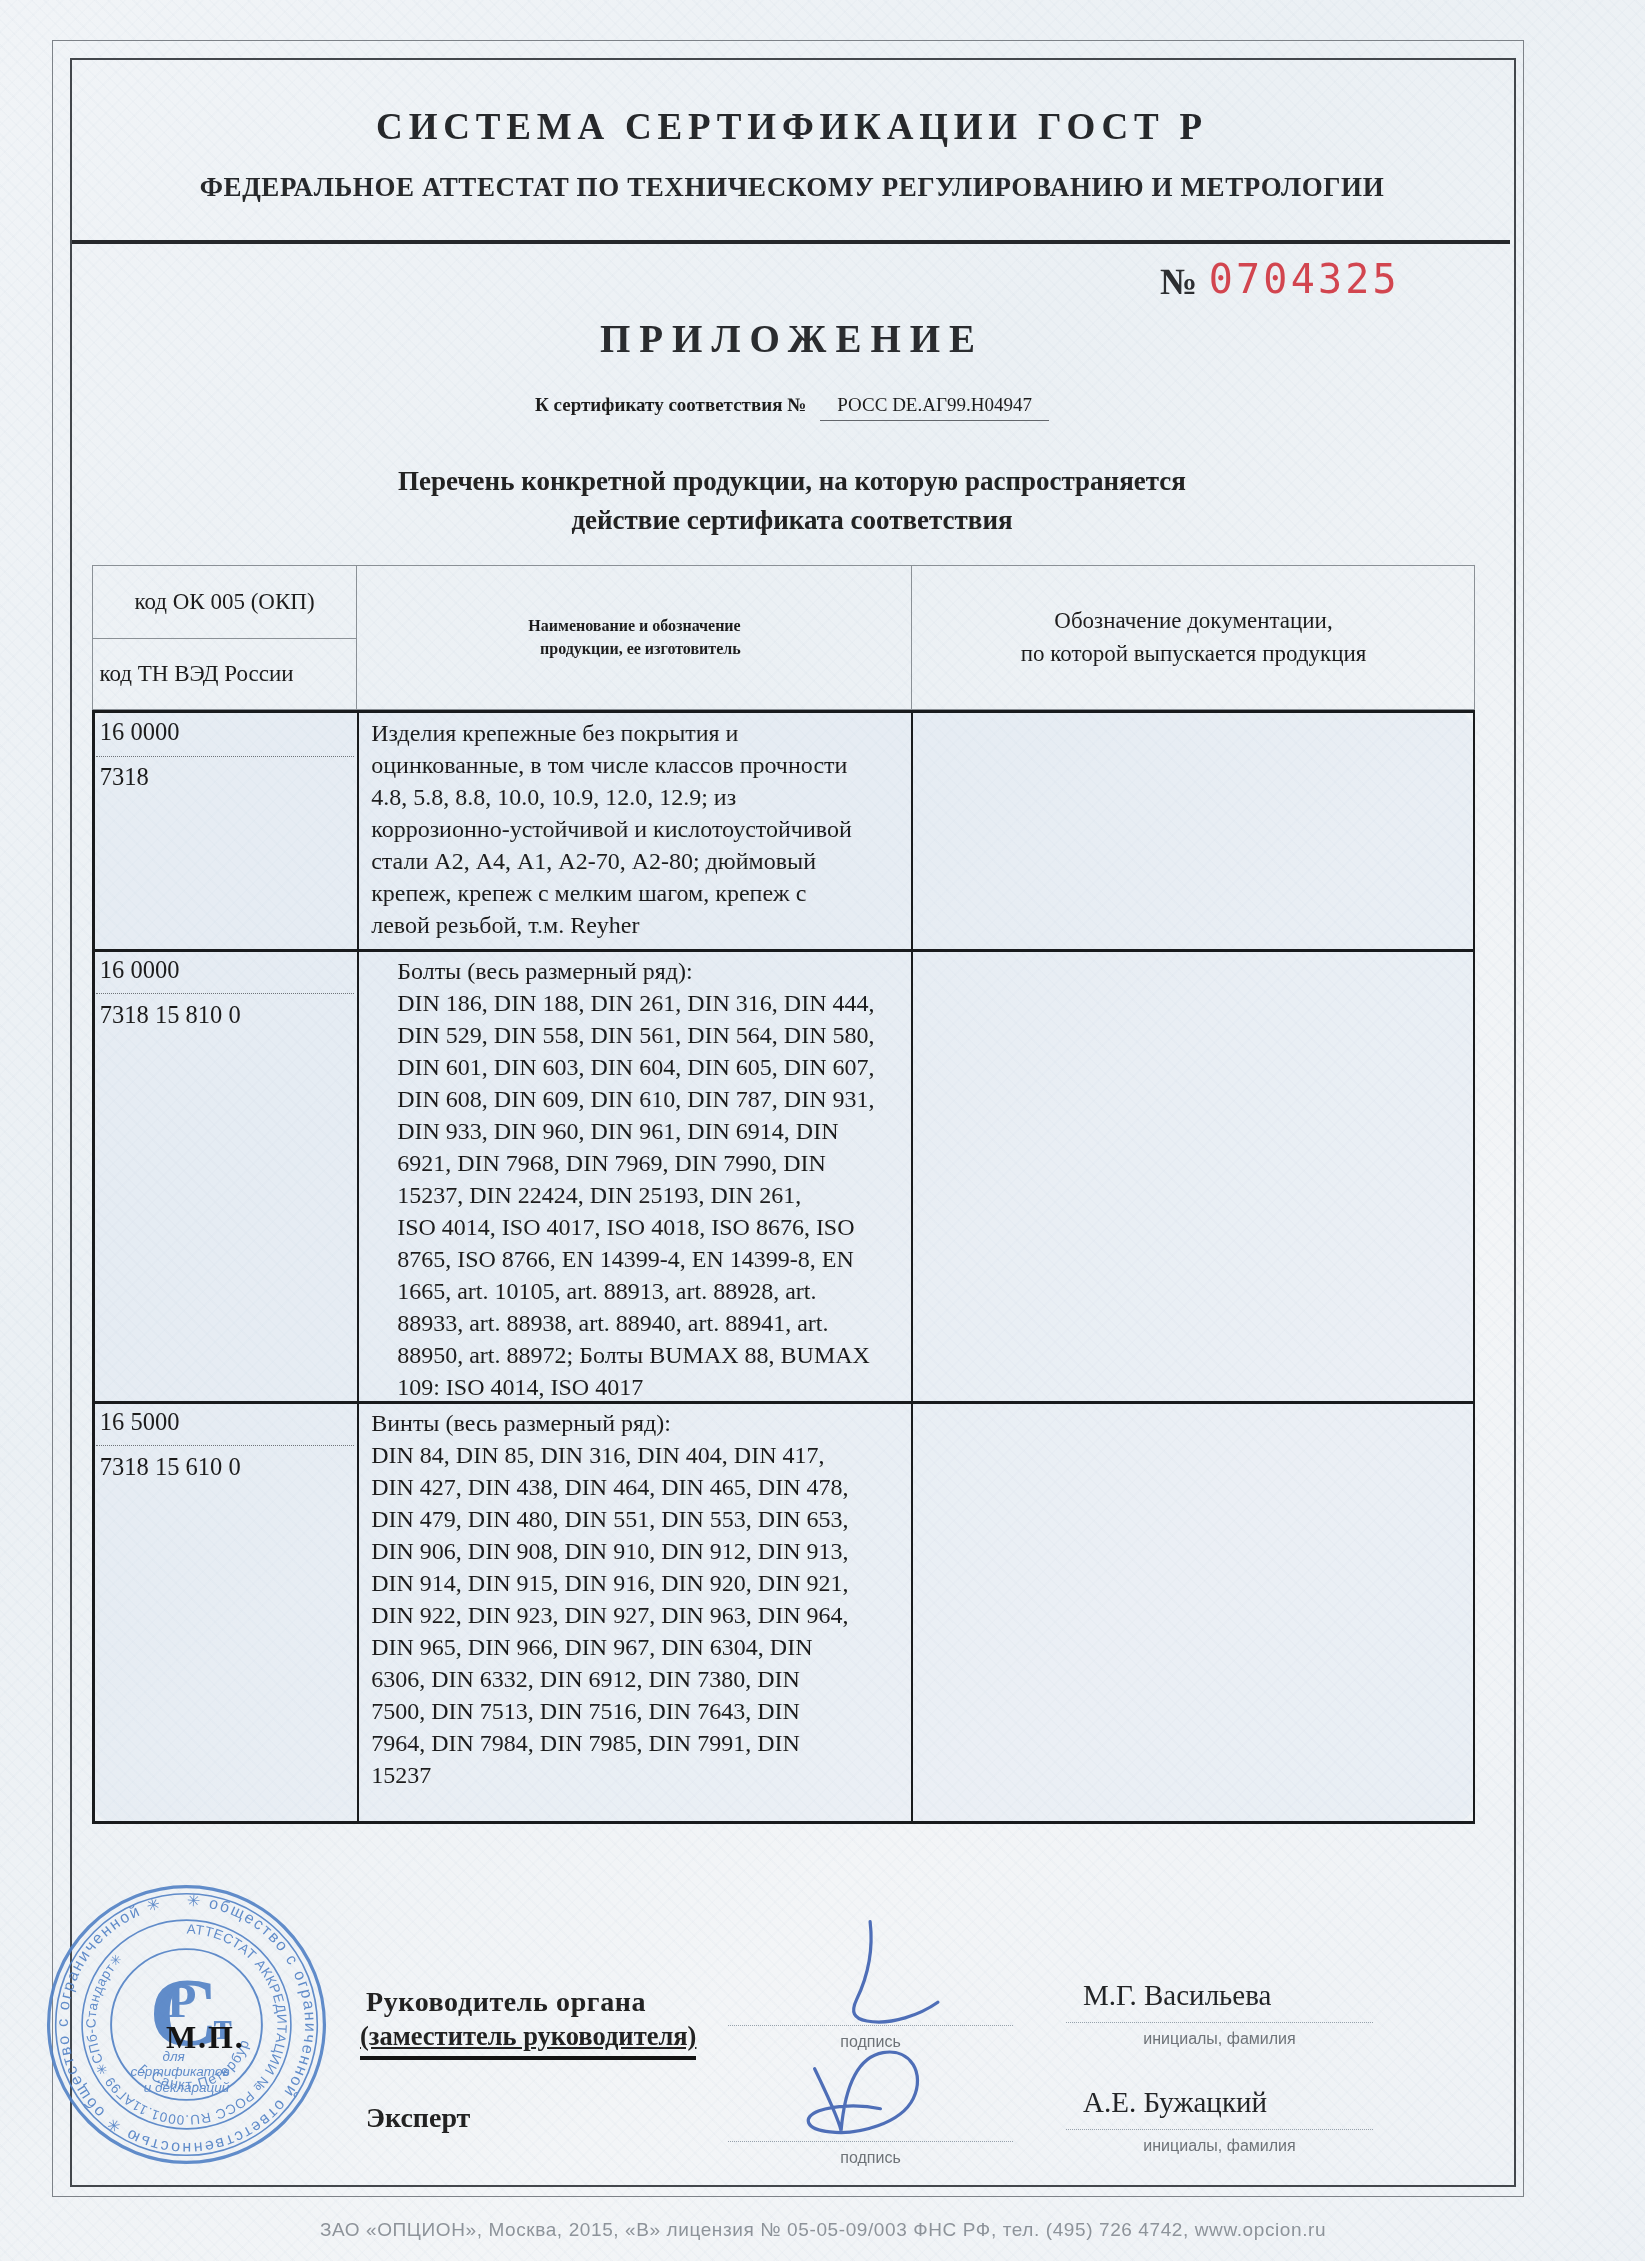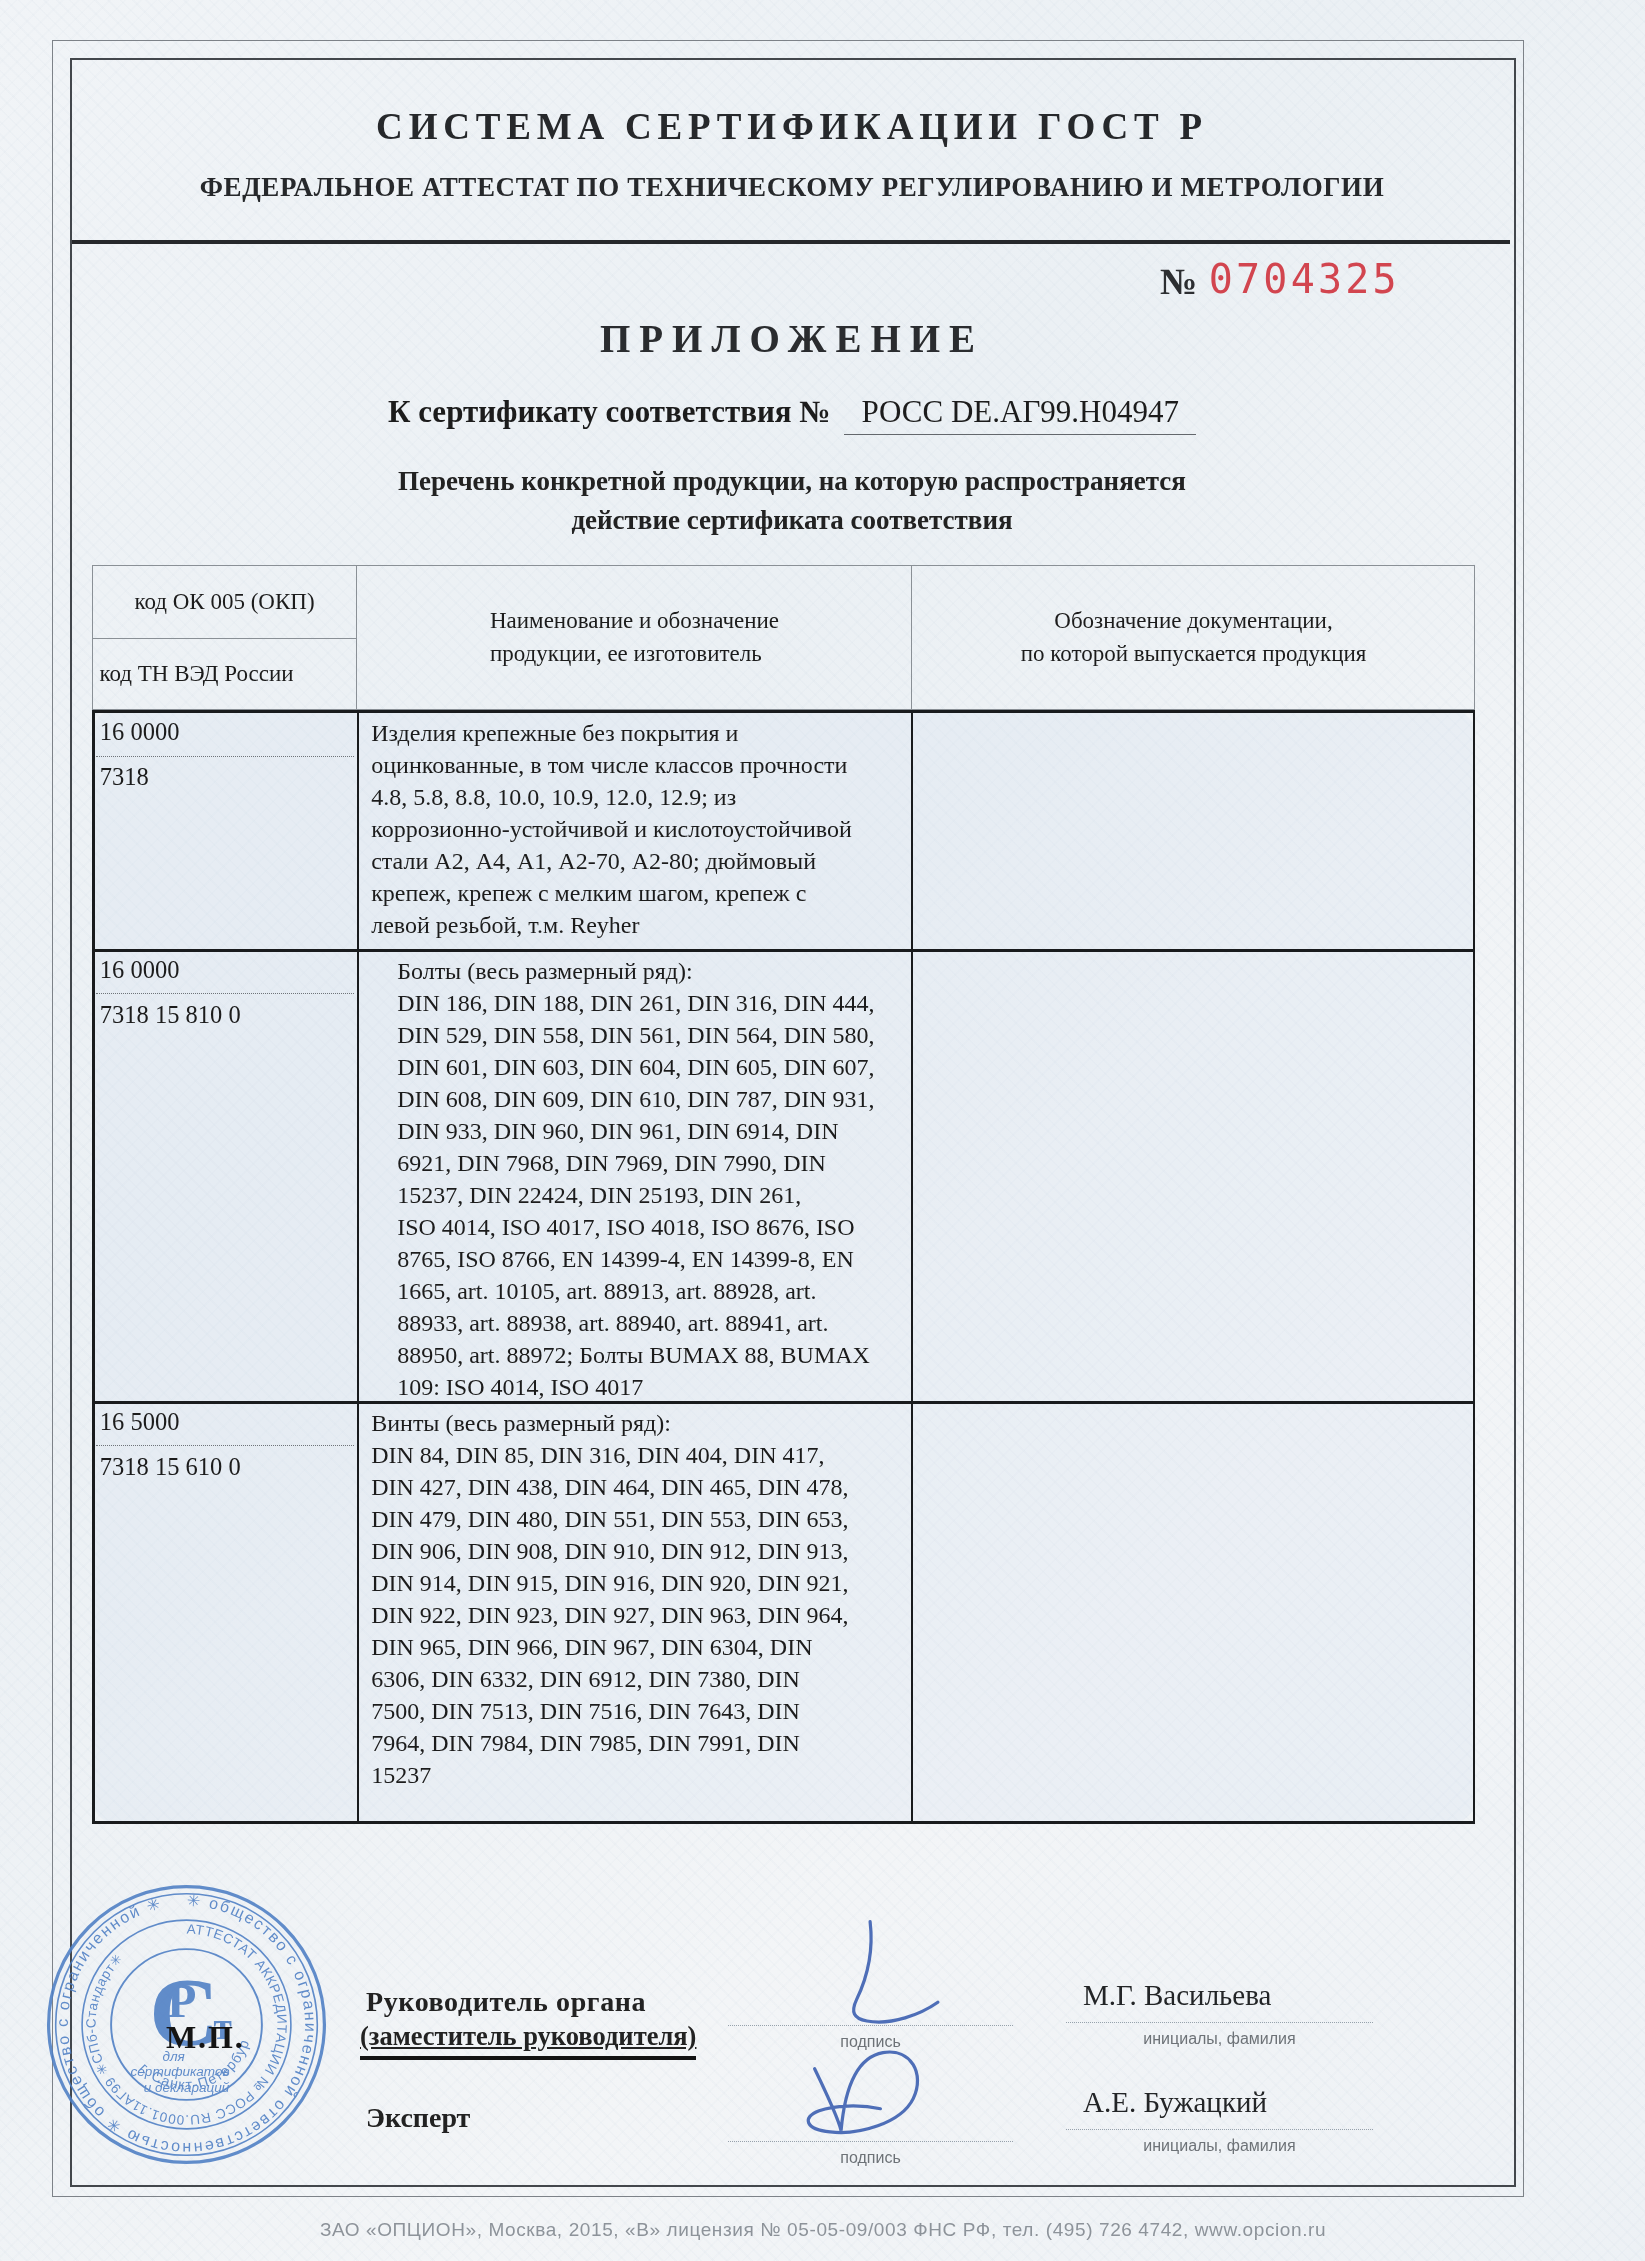--- a/index.html
+++ b/index.html
@@ -26,39 +26,39 @@
     box-shadow:0 5.8px 0 -4.5px #8d9298;}
 
   .num-line{position:absolute;left:1160px;top:263px;display:flex;align-items:flex-start;}
   .num-sign{font-size:37px;font-weight:bold;color:#2c2e31;line-height:1;}
   .num-red{font-family:"DejaVu Sans Mono", monospace;font-size:40px;line-height:1;
     letter-spacing:3.2px;margin-left:11.6px;margin-top:-3.9px;}
 
   .doc-title{position:absolute;left:71px;top:316px;width:1442px;text-align:center;
     font-size:39px;font-weight:bold;letter-spacing:9px;color:#2a2c2f;}
 
-  .cert-line{position:absolute;left:71px;top:394px;width:1442px;text-align:center;font-size:31px;}
+  .cert-line{position:absolute;left:71px;top:394px;width:1442px;text-align:center;font-size:19px;}
   .cert-label{font-weight:bold;}
   .cert-number{font-weight:normal;border-bottom:1.9px solid #63676c;padding:0 17px 5.2px 17px;margin-left:14px;}
 
   .subtitle{position:absolute;left:71px;width:1442px;text-align:center;font-size:27px;font-weight:bold;color:#222;}
   .subtitle.l1{top:466px;}
   .subtitle.l2{top:505px;}
 
   
   .tbl-header{position:absolute;left:92px;top:565px;width:1383px;height:145px;
     border:1.3px solid #8a9096;box-sizing:border-box;}
   .th-v1{position:absolute;left:263px;top:0;width:1.3px;height:100%;background:#8a9096;}
   .th-v2{position:absolute;left:818px;top:0;width:1.3px;height:100%;background:#8a9096;}
   .th-c1t{position:absolute;left:0;top:0;width:263px;height:73px;border-bottom:1.3px solid #8a9096;
     box-sizing:border-box;display:flex;align-items:center;justify-content:center;font-size:23px;}
   .th-c1b{position:absolute;left:0;top:74px;width:258px;height:68px;display:flex;align-items:center;
     padding-left:6.5px;font-size:23px;}
   .th-c2{position:absolute;left:265px;top:0;width:553px;height:100%;display:flex;align-items:center;
-    justify-content:center;text-align:left;font-size:23px;line-height:1.4;white-space:pre-line;}
+    justify-content:center;text-align:right;font-size:16px;line-height:1.4;white-space:pre-line;font-weight:bold;}
   .th-c3{position:absolute;left:819px;top:0;width:563px;height:100%;display:flex;align-items:center;
     justify-content:center;text-align:center;font-size:23px;line-height:1.4;white-space:pre-line;}
 
   .tbl-body{position:absolute;left:92px;top:710px;width:1383px;height:1113px;background:rgba(210,225,238,0.25);border-radius:24px;}
   .tb-line{position:absolute;background:#191b1d;}
   .tb-top{left:0;top:0;width:1383px;height:3.2px;}
   .tb-r1{left:0;top:239px;width:1383px;height:2.6px;}
   .tb-r2{left:0;top:691px;width:1383px;height:2.6px;}
   .tb-bot{left:0;top:1111px;width:1383px;height:2.6px;}
   .tb-vL{left:0;top:0;width:2.6px;height:1113px;}

